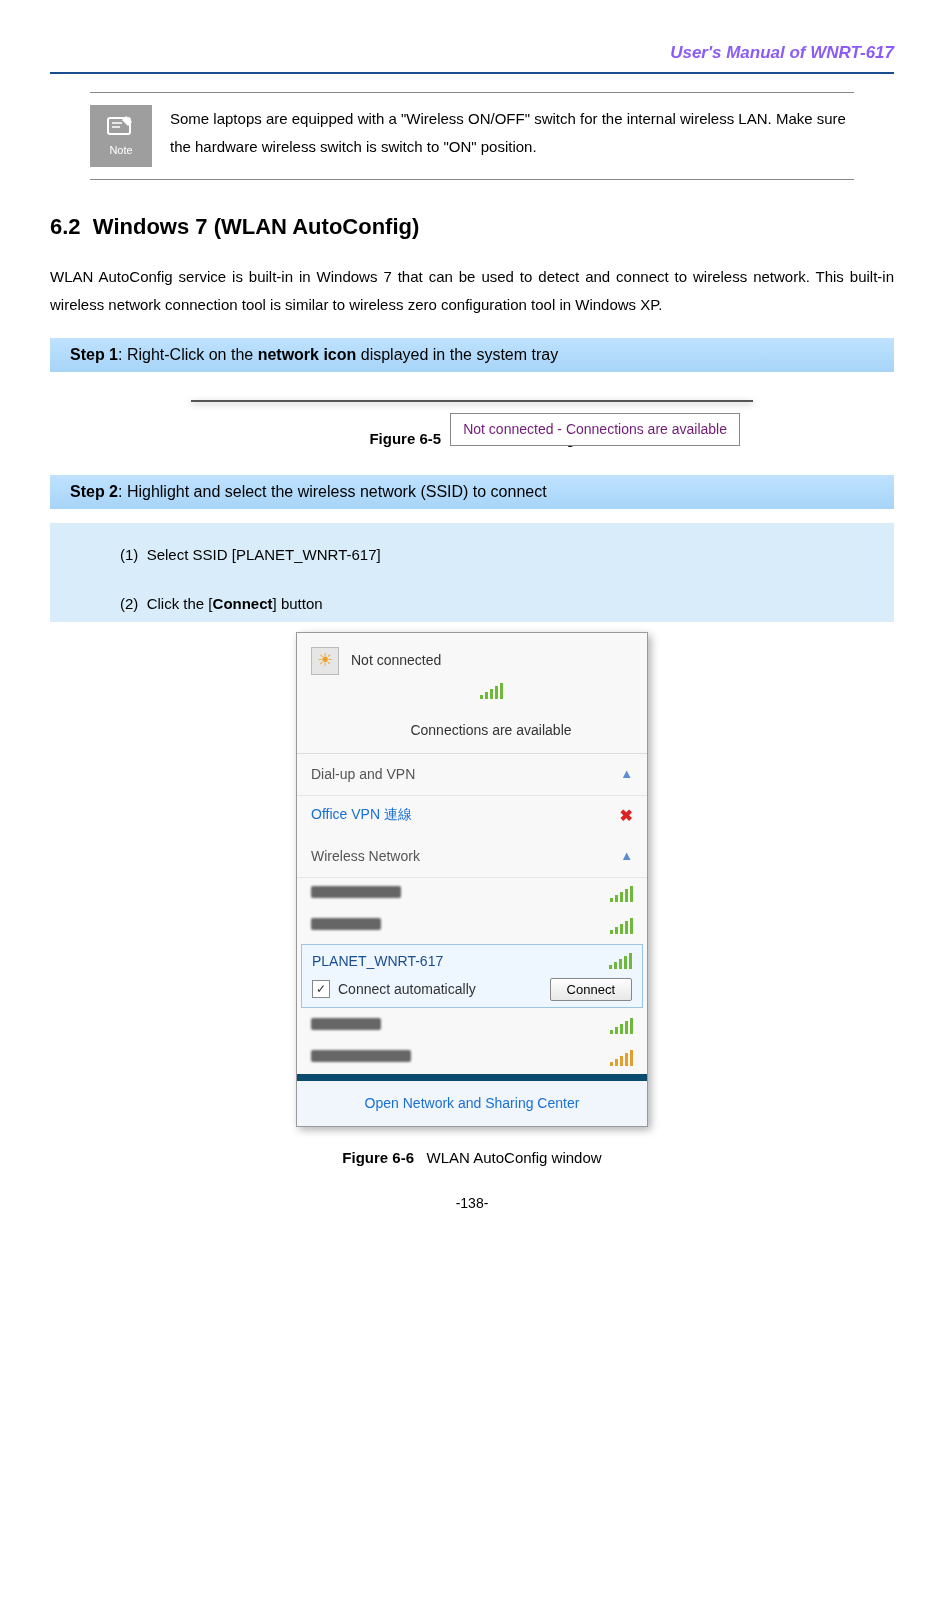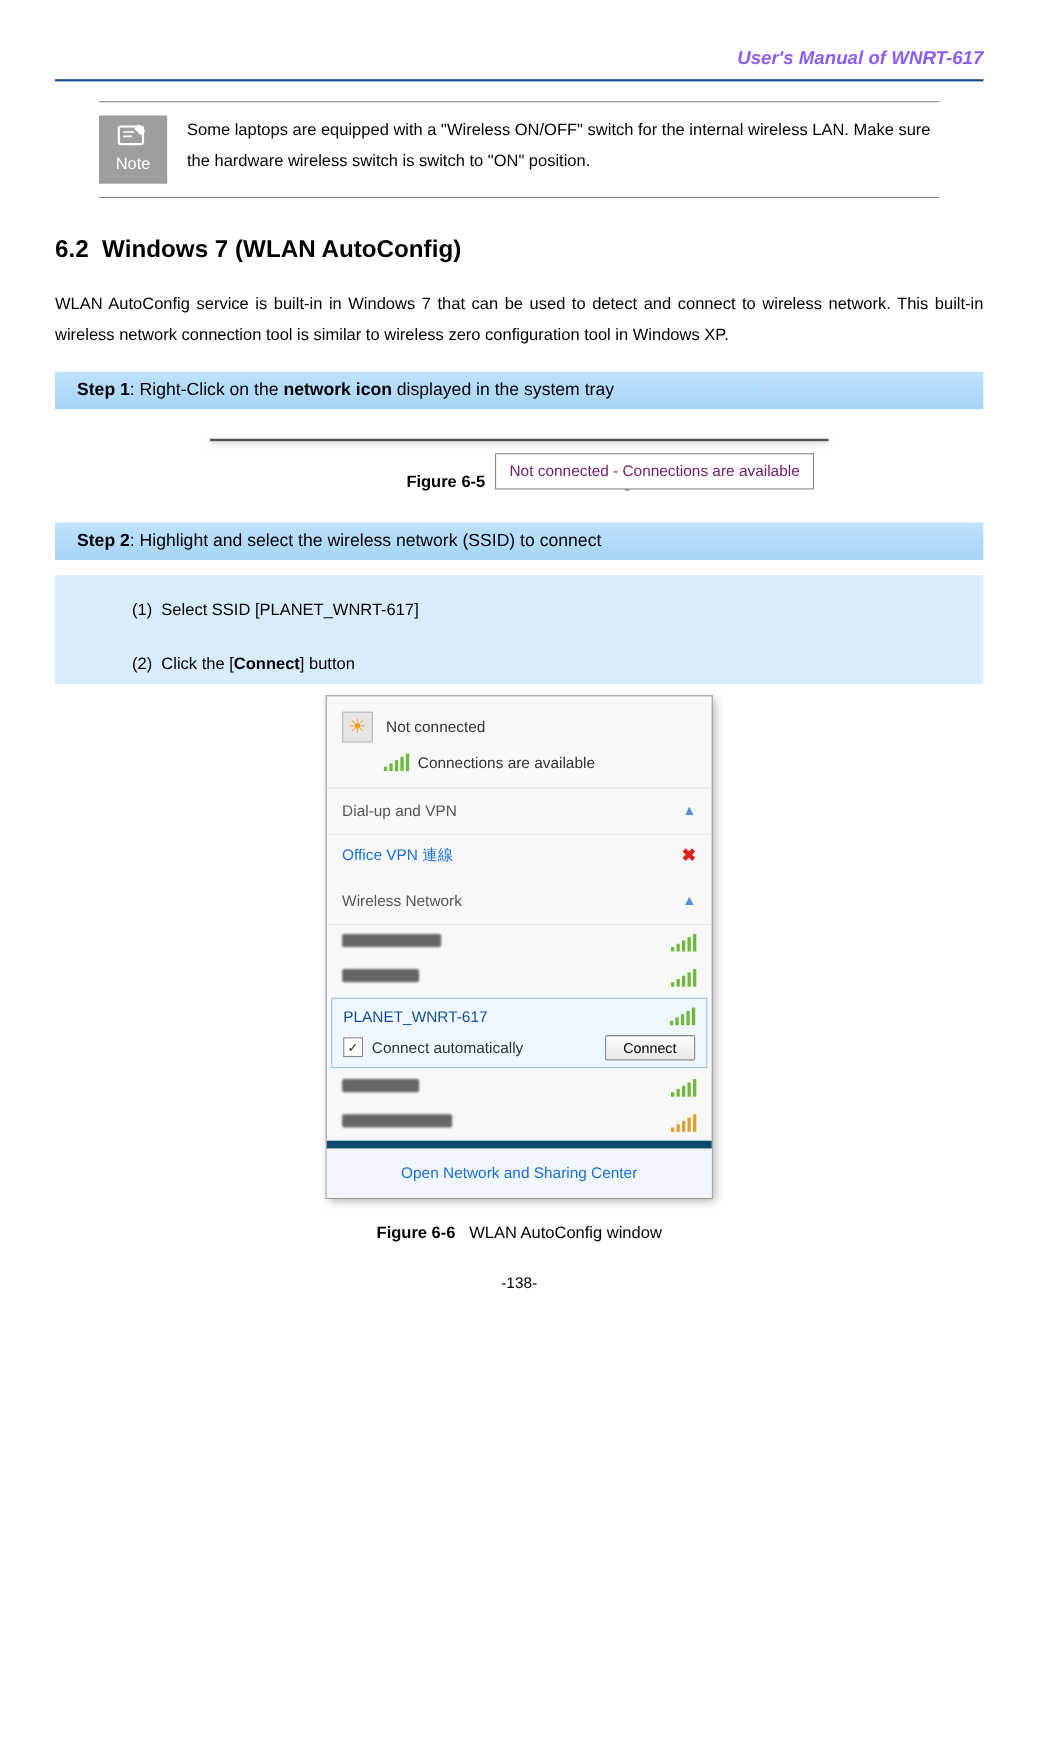--- a/index.html
+++ b/index.html
@@ -40,21 +40,21 @@
     margin-right: 18px;
     display: flex;
     flex-direction: column;
     align-items: center;
     justify-content: center;
     flex-shrink: 0;
   }
   .note-icon svg { display: block; }
   .note-label {
     color: #fff;
-    font-size: 15px;
+    font-size: 11px;
     margin-top: 2px;
   }
   .note-text {
     line-height: 1.9;
     font-size: 15px;
   }
   .section-h {
     font-size: 22px;
     font-weight: bold;
     margin: 30px 0 20px 0;
@@ -151,20 +151,21 @@
     padding: 14px 14px 4px 14px;
   }
   .netwin-top-icon {
     width: 26px; height: 26px; background: #e6e6e6; border: 1px solid #bbb; margin-right: 12px;
     display:flex;align-items:center;justify-content:center;color:#f0a020;font-size:18px;
   }
   .netwin-avail {
     display: flex; align-items: center;
     padding: 4px 14px 12px 52px;
     border-bottom: 1px solid #ddd;
+    flex-direction: column;
   }
   .sig-bars {
     display: inline-flex;
     align-items: flex-end;
     gap: 2px;
     height: 16px;
   }
   .sig-bars i { width: 3px; background: #6fb93a; display: block; }
   .sig-bars i:nth-child(1){height:4px}
   .sig-bars i:nth-child(2){height:7px}

